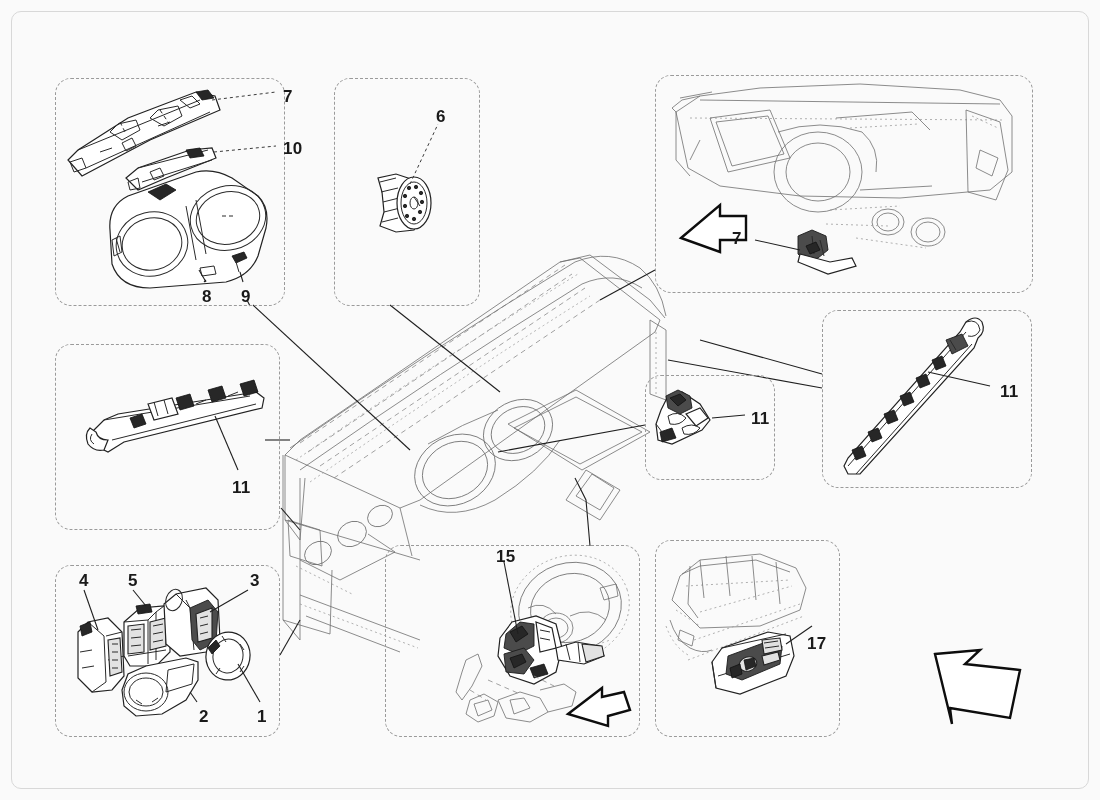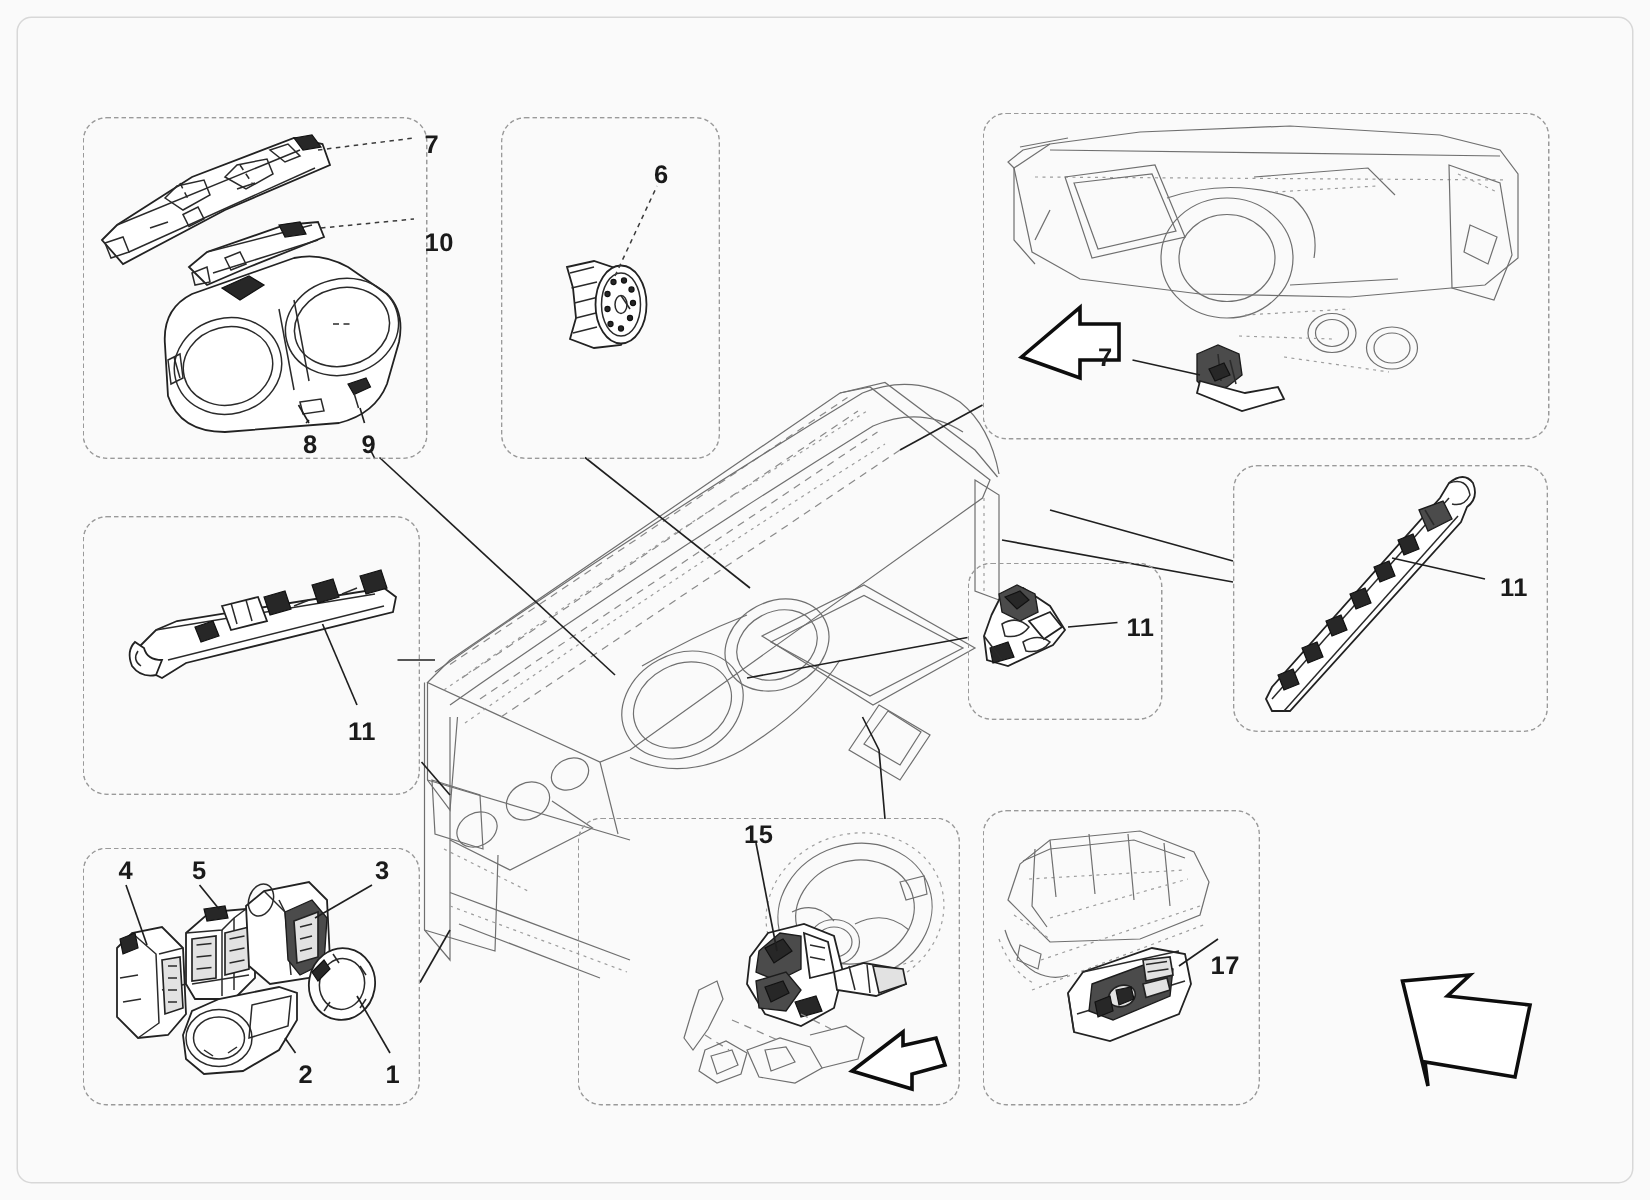--- a/index.html
+++ b/index.html
@@ -457,21 +457,21 @@
   <div class="panel" style="left:334px; top:78px; width:146px; height:228px;"></div>
   <div class="panel" style="left:655px; top:75px; width:378px; height:218px;"></div>
   <div class="panel" style="left:55px; top:344px; width:225px; height:186px;"></div>
   <div class="panel" style="left:645px; top:375px; width:130px; height:105px;"></div>
   <div class="panel" style="left:822px; top:310px; width:210px; height:178px;"></div>
   <div class="panel" style="left:55px; top:565px; width:225px; height:172px;"></div>
   <div class="panel" style="left:385px; top:545px; width:255px; height:192px;"></div>
   <div class="panel" style="left:655px; top:540px; width:185px; height:197px;"></div>
 
   <div class="callout" style="left:283px; top:88px;">7</div>
-  <div class="callout" style="left:283px; top:140px;margin-top:13px;">10</div>
+  <div class="callout" style="left:283px; top:140px;">10</div>
   <div class="callout" style="left:202px; top:288px;">8</div>
   <div class="callout" style="left:241px; top:288px;">9</div>
 
   <div class="callout" style="left:436px; top:108px;">6</div>
 
   <div class="callout" style="left:732px; top:230px;">7</div>
 
   <div class="callout" style="left:232px; top:479px;">11</div>
 
   <div class="callout" style="left:751px; top:410px;">11</div>

